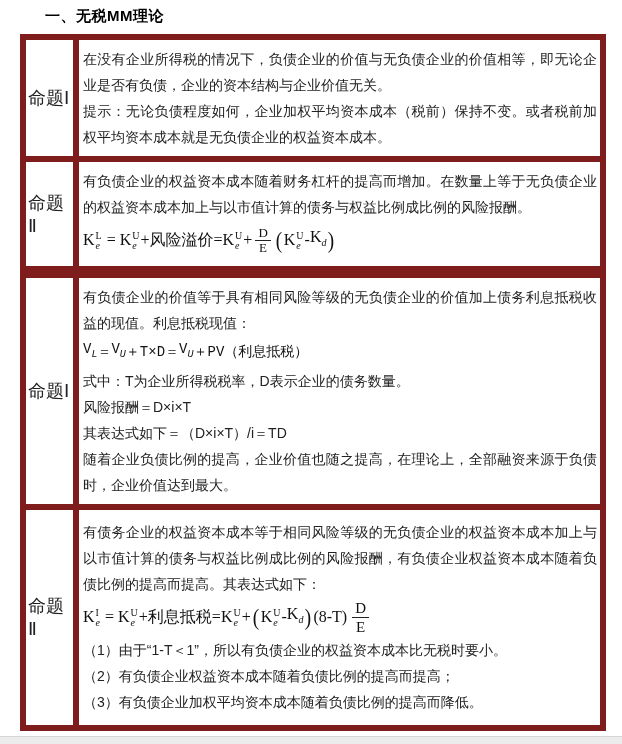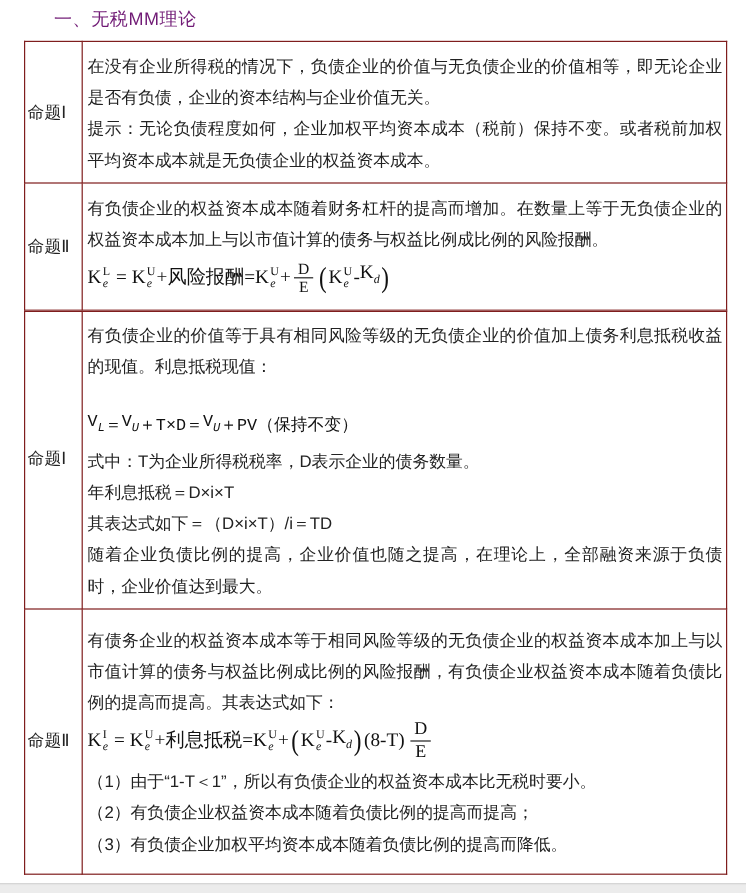--- a/index.html
+++ b/index.html
@@ -2,46 +2,46 @@
 <html><head>
 <meta charset="utf-8">
 <style>
   html,body{margin:0;padding:0;background:#fff;}
   body{
     width:622px;height:744px;overflow:hidden;position:relative;
     font-family:"Liberation Sans","DejaVu Sans",sans-serif;
     color:#1c1c1c;
   }
   .heading{
-    font-size:15px;font-weight:normal;color:#701a75;
+    font-size:15px;font-weight:bold;color:#000000;
     padding:7px 0 8px 45px;letter-spacing:0.5px;
   }
   .heading.h2{padding-top:14px;padding-bottom:13px;}
   table.prop-table{
     border-collapse:collapse;margin-left:20px;width:586px;table-layout:fixed;
     background:#fff;
   }
   table.prop-table td{
-    border:1px solid #7f1d1d;vertical-align:middle;
+    border:6px solid #7f1d1d;vertical-align:middle;
   }
-  td.label{width:44px;padding:2px 1px 2px 2px;font-size:14px;color:#222;}
+  td.label{width:44px;padding:2px 1px 2px 2px;font-size:18px;color:#222;}
   td.content{padding:6px 3px 6px 4px;font-size:14px;line-height:26px;color:#222;}
   .t1r1{height:118px;}
   .t1r2{height:106px;}
   .t2r1{height:218px;}
   .t2r2{height:221px;}
   .line{min-height:26px;text-align:justify;}
   .line.formula{
     font-family:"Liberation Serif","DejaVu Serif",serif;
     font-size:16px;display:flex;align-items:center;min-height:40px;
     text-align:left;color:#111;
   }
   .line.formula.mono{
     font-family:"Liberation Mono","DejaVu Sans Mono",monospace;
-    font-size:14px;min-height:26px;margin-top:21px;
+    font-size:14px;min-height:26px;
   }
   .fss{display:inline-flex;align-items:center;}
   .fst{display:inline-flex;flex-direction:column;font-size:10px;line-height:10px;margin:1px 1px 0 1px;}
   .fsub{font-style:italic;}
   .fv{white-space:pre;}
   .fsb sub{font-size:10px;font-style:italic;}
   .fparen{font-size:24px;font-weight:300;line-height:1;margin:0 1px;transform:scaleX(.8);}
   .ffrac{display:inline-flex;flex-direction:column;align-items:center;
     font-size:13px;line-height:14px;margin:0 3px;}
   .ffrac .num{border-bottom:1px solid #222;padding:0 3px;}
@@ -80,21 +80,21 @@
                 </span>
               </span>
               <span class="fv"> = </span>
               <span class="fss">
                 <span>K</span>
                 <span class="fst">
                   <span>U</span>
                   <span class="fsub">e</span>
                 </span>
               </span>
-              <span class="fv">+风险报酬=</span>
+              <span class="fv">+风险溢价=</span>
               <span class="fss">
                 <span>K</span>
                 <span class="fst">
                   <span>U</span>
                   <span class="fsub">e</span>
                 </span>
               </span>
               <span class="fv">+</span>
               <span class="ffrac">
                 <span class="num">D</span>
@@ -123,24 +123,24 @@
       <tr class="t2r1">
         <td class="label">命题Ⅰ</td>
         <td class="content">
             <div class="line">有负债企业的价值等于具有相同风险等级的无负债企业的价值加上债务利息抵税收益的现值。利息抵税现值：</div>
             <div class="line formula mono">
               <span class="fsb"><span>V</span><sub>L</sub></span>
               <span class="fv">＝</span>
               <span class="fsb"><span>V</span><sub>U</sub></span>
               <span class="fv">＋T×D＝</span>
               <span class="fsb"><span>V</span><sub>U</sub></span>
-              <span class="fv">＋PV（保持不变）</span>
+              <span class="fv">＋PV（利息抵税）</span>
             </div>
             <div class="line">式中：T为企业所得税税率，D表示企业的债务数量。</div>
-            <div class="line">年利息抵税＝D×i×T</div>
+            <div class="line">风险报酬＝D×i×T</div>
             <div class="line">其表达式如下＝（D×i×T）/i＝TD</div>
             <div class="line">随着企业负债比例的提高，企业价值也随之提高，在理论上，全部融资来源于负债时，企业价值达到最大。</div>
           </td>
       </tr>
       <tr class="t2r2">
         <td class="label">命题Ⅱ</td>
         <td class="content">
             <div class="line">有债务企业的权益资本成本等于相同风险等级的无负债企业的权益资本成本加上与以市值计算的债务与权益比例成比例的风险报酬，有负债企业权益资本成本随着负债比例的提高而提高。其表达式如下：</div>
             <div class="line formula">
               <span class="fss">

